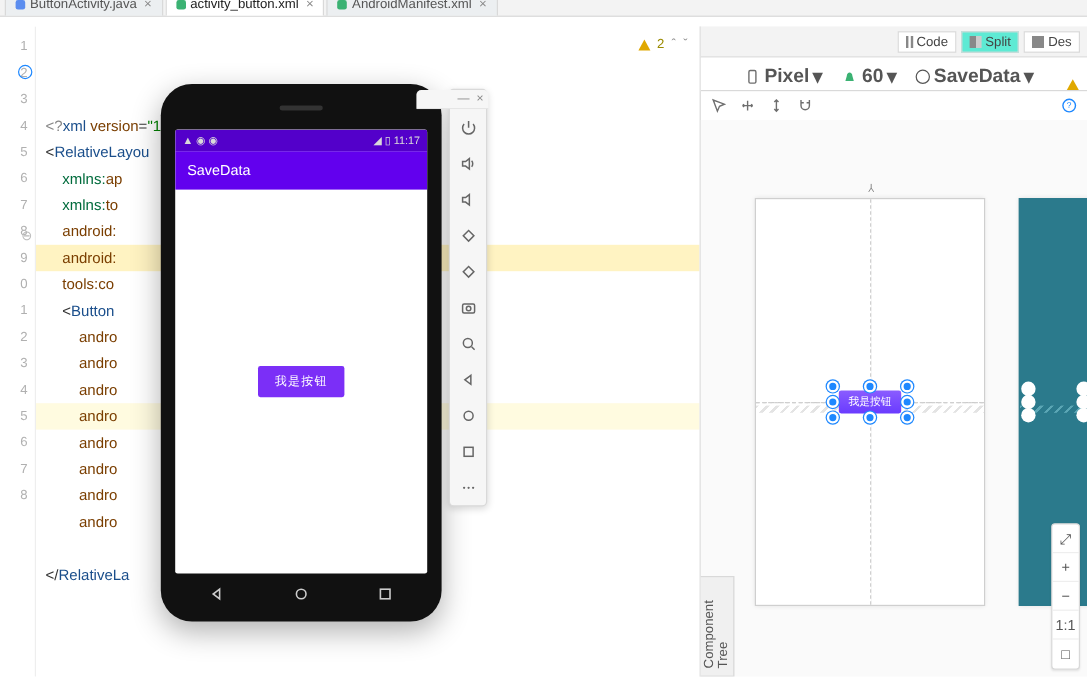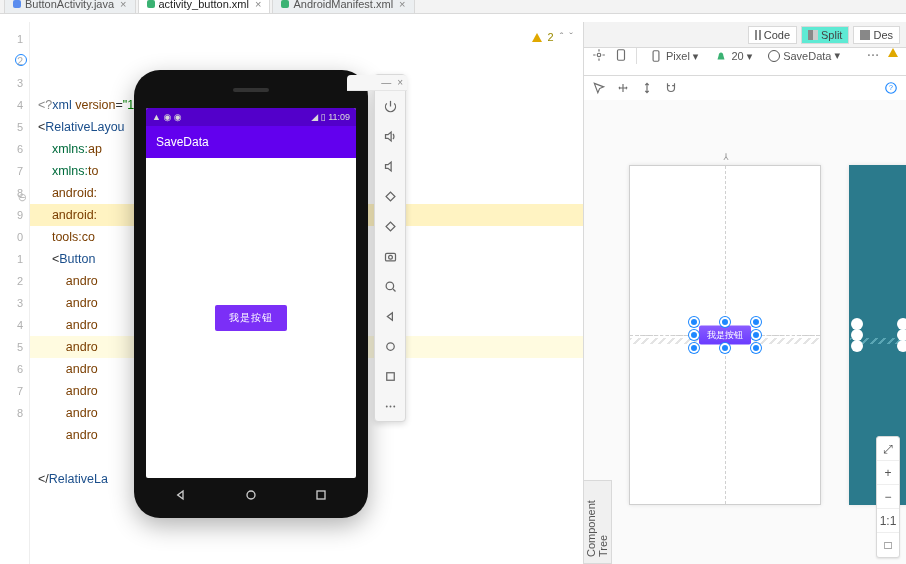--- a/index.html
+++ b/index.html
@@ -49,21 +49,21 @@
   .t-ns{color:var(--keyword);}
   
   .code-warn{position:absolute;top:4px;right:10px;font-size:11px;color:#9a8a00;display:flex;align-items:center;gap:6px;}
   .tri{width:0;height:0;border-left:5px solid transparent;border-right:5px solid transparent;border-bottom:9px solid #e0a800;}
   
   .modebar{height:26px;display:flex;align-items:center;justify-content:flex-end;gap:4px;padding:0 6px;border-bottom:1px solid var(--border);background:var(--panel);}
   .modebtn{display:flex;align-items:center;gap:3px;padding:2px 6px;border:1px solid var(--border);background:#fff;font-size:11px;color:#444;cursor:pointer;}
   .modebtn.active{background:#5eead4;}
   .modebtn .ico{width:10px;height:10px;display:inline-block;}
   
-  .designbar{height:28px;display:flex;align-items:flex-start;gap:8px;padding:0 8px;border-bottom:1px solid var(--border);font-size:11px;color:#555;background:#fff;}
+  .designbar{height:28px;display:flex;align-items:flex-end;gap:8px;padding:0 8px;border-bottom:1px solid var(--border);font-size:16px;color:#555;background:#fff;font-weight:bold;}
   .designbar .sep{width:1px;height:16px;background:#ddd;}
   .chip{display:flex;align-items:center;gap:3px;padding:1px 4px;cursor:pointer;}
   .mini-icon{width:14px;height:14px;color:var(--icon);}
   .zoombar{height:24px;display:flex;align-items:center;gap:10px;padding:0 8px;color:#666;}
   .zoombar .mini-icon{width:14px;height:14px;}
   
   .design-surface{flex:1;position:relative;background:#fafafa;overflow:hidden;}
   .devframe{position:absolute;background:#fff;border:1px solid #cfcfcf;box-shadow:0 0 4px rgba(0,0,0,.1);}
   .devframe.a{left:45px;top:65px;width:192px;height:340px;}
   .devframe.b{left:265px;top:65px;width:130px;height:340px;background:var(--teal);border-color:var(--teal);}
@@ -197,21 +197,21 @@
         <svg class="mini-icon" viewBox="0 0 24 24" fill="none" stroke="currentColor" stroke-width="2">
             <rect x="7" y="3" width="10" height="18" rx="2"></rect>
           </svg>
         <span>Pixel</span>
         <span>▾</span>
       </div>
       <div class="chip">
         <svg class="mini-icon" viewBox="0 0 24 24" fill="#3bb273">
             <path d="M6 18h12l-2-7c0-3-2-5-4-5s-4 2-4 5z"></path>
           </svg>
-        <span>20</span>
+        <span>60</span>
         <span>▾</span>
       </div>
       <div class="chip">
         <span class="circ"></span>
         <span>SaveData</span>
         <span>▾</span>
       </div>
       <div style="flex:1"></div>
       <svg class="mini-icon" viewBox="0 0 24 24" fill="currentColor">
           <circle cx="5" cy="12" r="1.5"></circle>
@@ -287,21 +287,21 @@
       </div>
     </div>
   </div>
 </div>
 
 <div class="emulator">
   <div class="earpiece"></div>
   <div class="screen">
     <div class="statusbar">
       <span>▲ ◉ ◉</span>
-      <span><span>◢</span> <span>▯</span> <span>11:09</span></span>
+      <span><span>◢</span> <span>▯</span> <span>11:17</span></span>
     </div>
     <div class="appbar">
       <span>SaveData</span>
     </div>
     <div class="emucontent">
       <div class="emubtn">我是按钮</div>
     </div>
   </div>
   <div class="navbar">
     <svg viewBox="0 0 24 24" fill="none" stroke="currentColor" stroke-width="2">

